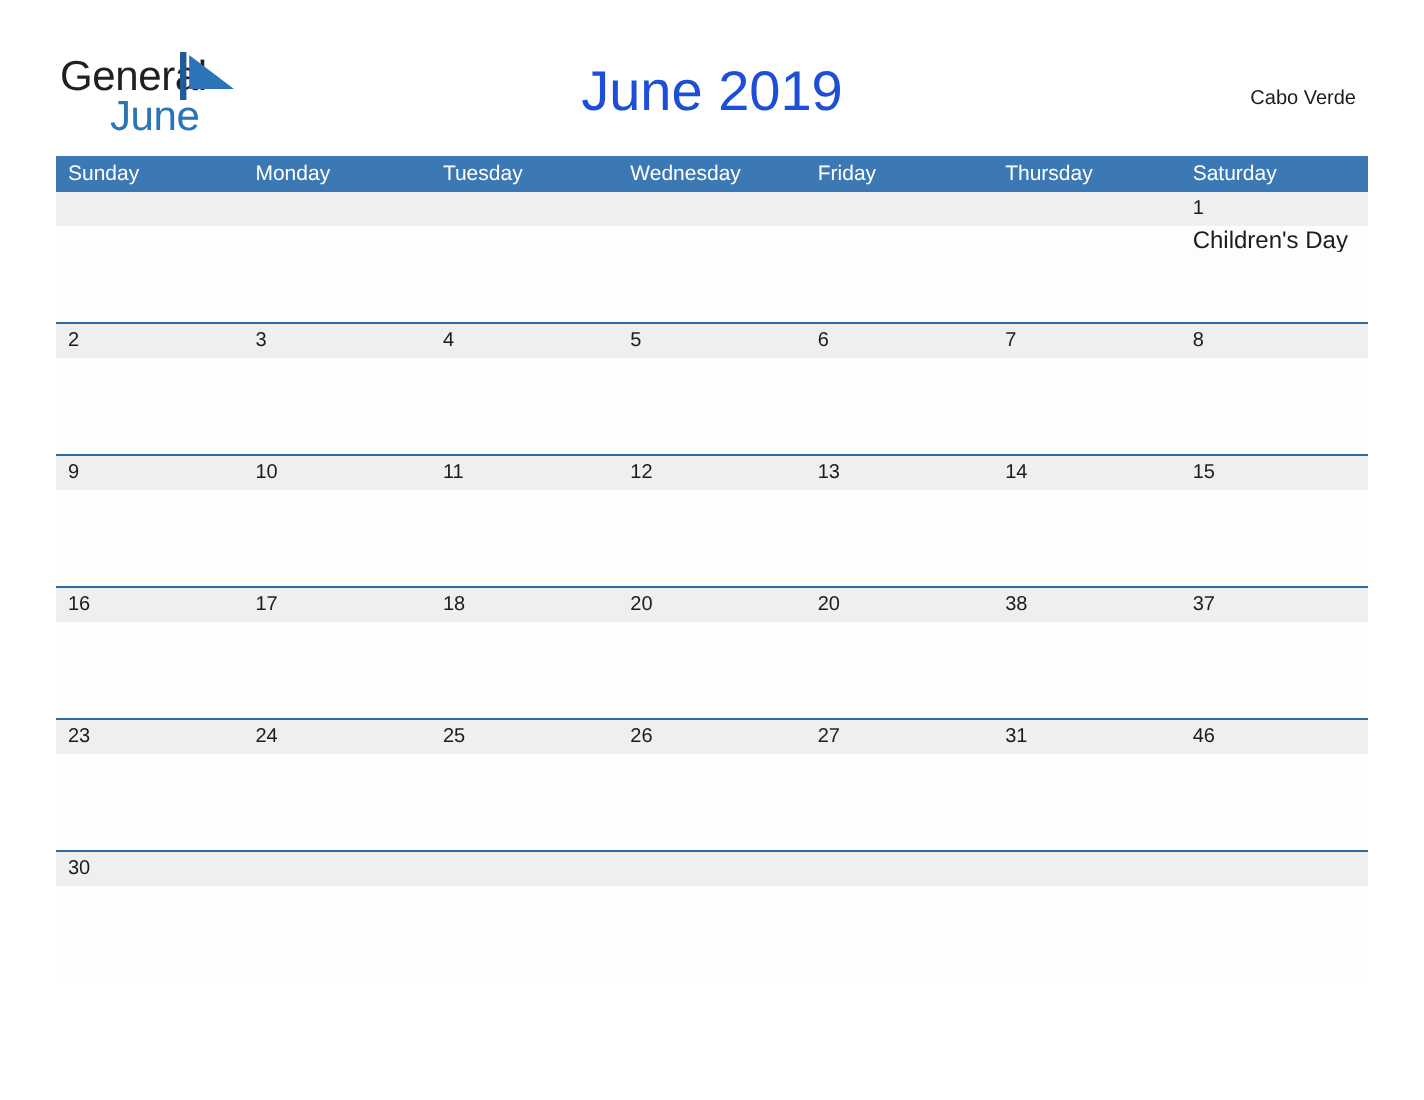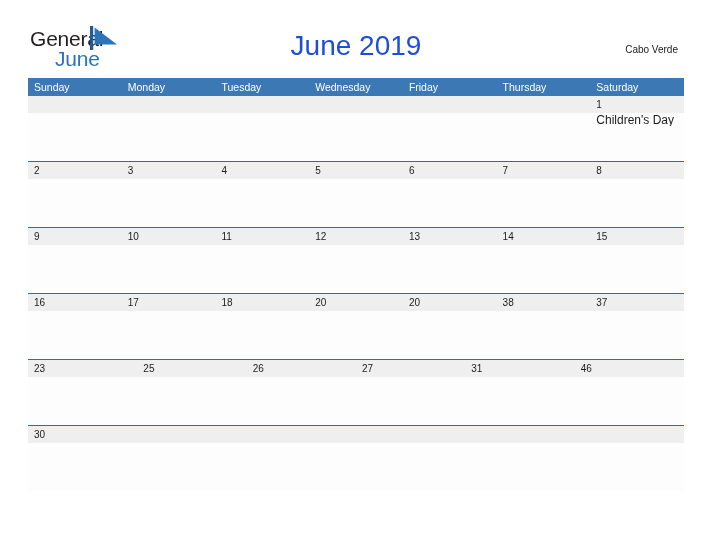--- a/index.html
+++ b/index.html
@@ -259,20 +259,21 @@
           <div class="events-cell"></div>
           <div class="events-cell"></div>
           <div class="events-cell"></div>
           <div class="events-cell"></div>
           <div class="events-cell"></div>
         </div>
       </div>
       <div class="week-row">
         <div class="daynum-band">
           <div class="daynum-cell">23</div>
+          <div class="daynum-cell">24</div>
           <div class="daynum-cell">25</div>
           <div class="daynum-cell">26</div>
           <div class="daynum-cell">27</div>
           <div class="daynum-cell">31</div>
           <div class="daynum-cell">46</div>
         </div>
         <div class="events-band">
           <div class="events-cell"></div>
           <div class="events-cell"></div>
           <div class="events-cell"></div>

